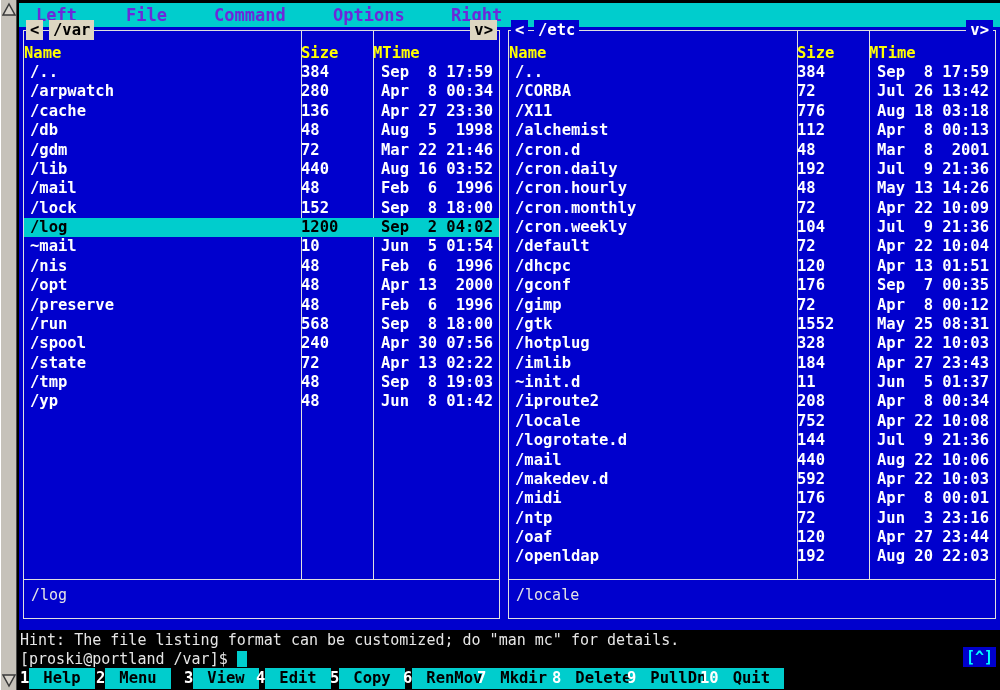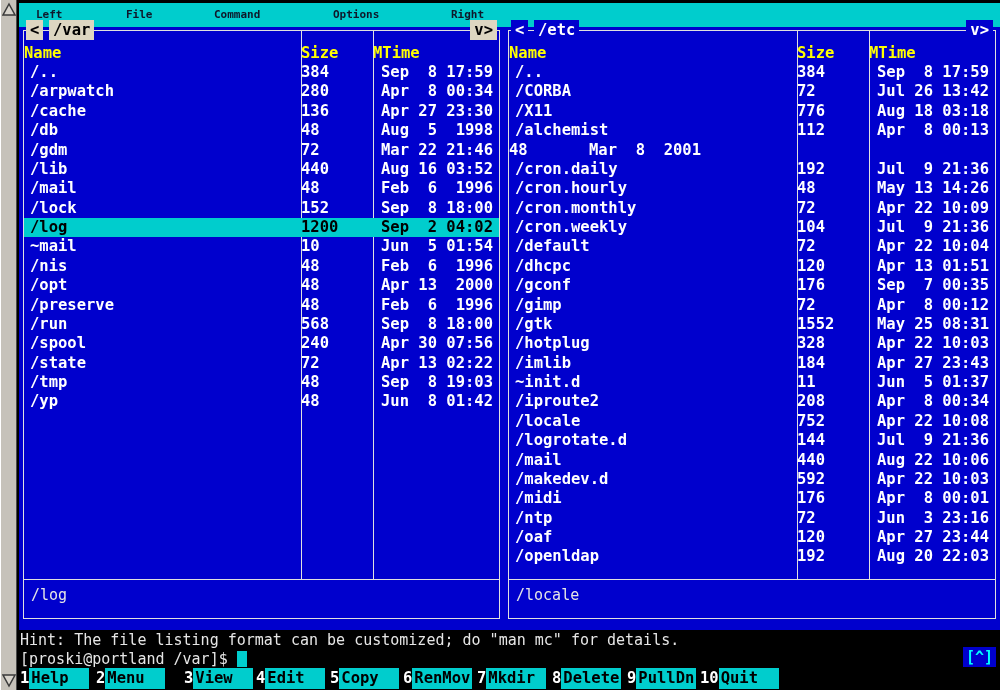--- a/index.html
+++ b/index.html
@@ -26,21 +26,21 @@
   }
   .sb-arrow{position:absolute;left:1px;width:14px;height:15px;}
   .sb-arrow svg{display:block;}
   .sb-up{top:2px;}
   .sb-down{bottom:2px;}
   
   .terminal{position:absolute;left:18px;top:0;width:982px;height:690px;background:#000;}
   
   .menubar{position:absolute;left:1px;top:3px;width:981px;height:24px;background:var(--cyan);}
   .menuitem{
-    position:absolute;top:2px;color:#0f172a;font-weight:bold;font-size:11px;line-height:20px;
+    position:absolute;top:2px;color:#6d28d9;font-weight:bold;font-size:17px;line-height:20px;
     padding:0 3px;cursor:default;white-space:pre;
   }
   
   .mc-screen{position:absolute;left:1px;top:27px;width:981px;height:603px;background:var(--blue);}
   .panel{
     position:absolute;top:3px;height:589px;border:1px solid var(--border);
   }
   .panel-left{left:4px;width:477px;}
   .panel-right{left:489px;width:488px;}
   .navbox,.pathbox{
@@ -86,21 +86,21 @@
   }
   .scrollind{
     position:absolute;right:4px;top:647px;height:20px;line-height:20px;
     background:var(--blue);color:var(--bcyan);font-weight:bold;font-size:15px;padding:0 3px;
   }
   .keybar{position:absolute;left:0;top:668px;width:982px;height:22px;}
   .fkey{position:absolute;top:0;height:21px;line-height:21px;font-size:15.5px;font-weight:bold;white-space:pre;}
   .fkey .knum{color:var(--white);}
   .fkey .klabel{
     display:inline-block;background:var(--cyan);color:#000;
-    min-width:60px;padding:0 2px;height:21px;
+    min-width:60px;padding:0 14px;height:21px;
   }
 </style>
 </head>
 <body>
 
 <div class="xscrollbar">
   <div class="sb-arrow sb-up">
     <svg width="14" height="15" viewBox="0 0 14 15">
         <polygon points="7,2 13,13 1,13" fill="#d8d4cc" stroke="#3a3a3a" stroke-width="1.5"></polygon>
       </svg>
@@ -168,21 +168,21 @@
         <span class="hsize">Size</span>
         <span class="htime">MTime</span>
       </div>
       <div class="vsep" style="left:288px"></div>
       <div class="vsep" style="left:360px"></div>
       <div class="rows">
           <div class="row"><span class="fname">/..</span><span class="fsize">384</span><span class="ftime">Sep  8 17:59</span></div>
           <div class="row"><span class="fname">/CORBA</span><span class="fsize">72</span><span class="ftime">Jul 26 13:42</span></div>
           <div class="row"><span class="fname">/X11</span><span class="fsize">776</span><span class="ftime">Aug 18 03:18</span></div>
           <div class="row"><span class="fname">/alchemist</span><span class="fsize">112</span><span class="ftime">Apr  8 00:13</span></div>
-          <div class="row"><span class="fsize">48</span><span class="ftime">Mar  8  2001</span></div>
+          <div class="row"><span class="fname">/cron.d</span><span class="fsize">48</span><span class="ftime">Mar  8  2001</span></div>
           <div class="row"><span class="fname">/cron.daily</span><span class="fsize">192</span><span class="ftime">Jul  9 21:36</span></div>
           <div class="row"><span class="fname">/cron.hourly</span><span class="fsize">48</span><span class="ftime">May 13 14:26</span></div>
           <div class="row"><span class="fname">/cron.monthly</span><span class="fsize">72</span><span class="ftime">Apr 22 10:09</span></div>
           <div class="row"><span class="fname">/cron.weekly</span><span class="fsize">104</span><span class="ftime">Jul  9 21:36</span></div>
           <div class="row"><span class="fname">/default</span><span class="fsize">72</span><span class="ftime">Apr 22 10:04</span></div>
           <div class="row"><span class="fname">/dhcpc</span><span class="fsize">120</span><span class="ftime">Apr 13 01:51</span></div>
           <div class="row"><span class="fname">/gconf</span><span class="fsize">176</span><span class="ftime">Sep  7 00:35</span></div>
           <div class="row"><span class="fname">/gimp</span><span class="fsize">72</span><span class="ftime">Apr  8 00:12</span></div>
           <div class="row"><span class="fname">/gtk</span><span class="fsize">1552</span><span class="ftime">May 25 08:31</span></div>
           <div class="row"><span class="fname">/hotplug</span><span class="fsize">328</span><span class="ftime">Apr 22 10:03</span></div>

